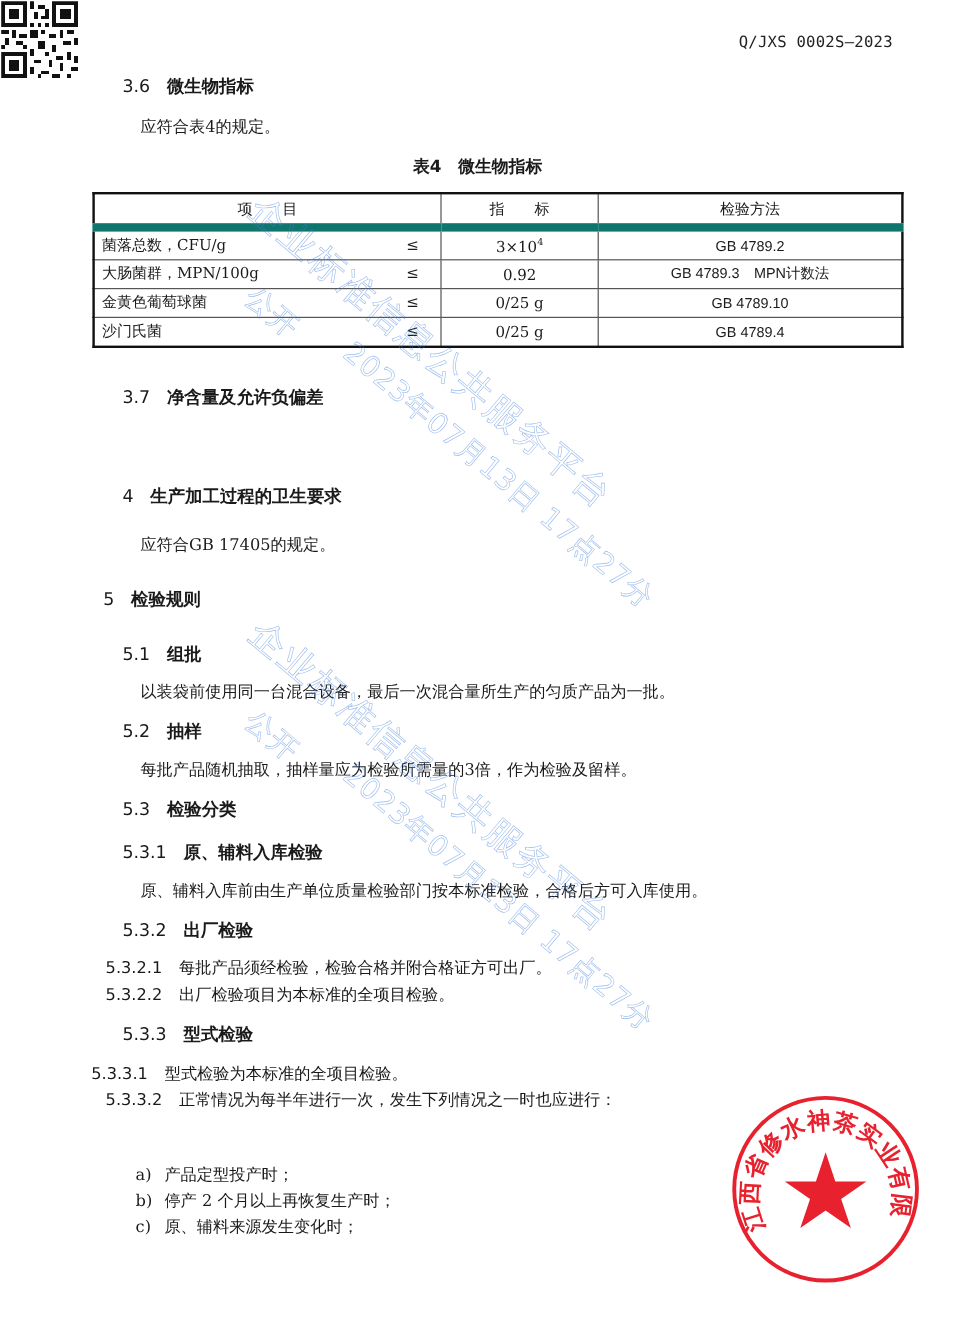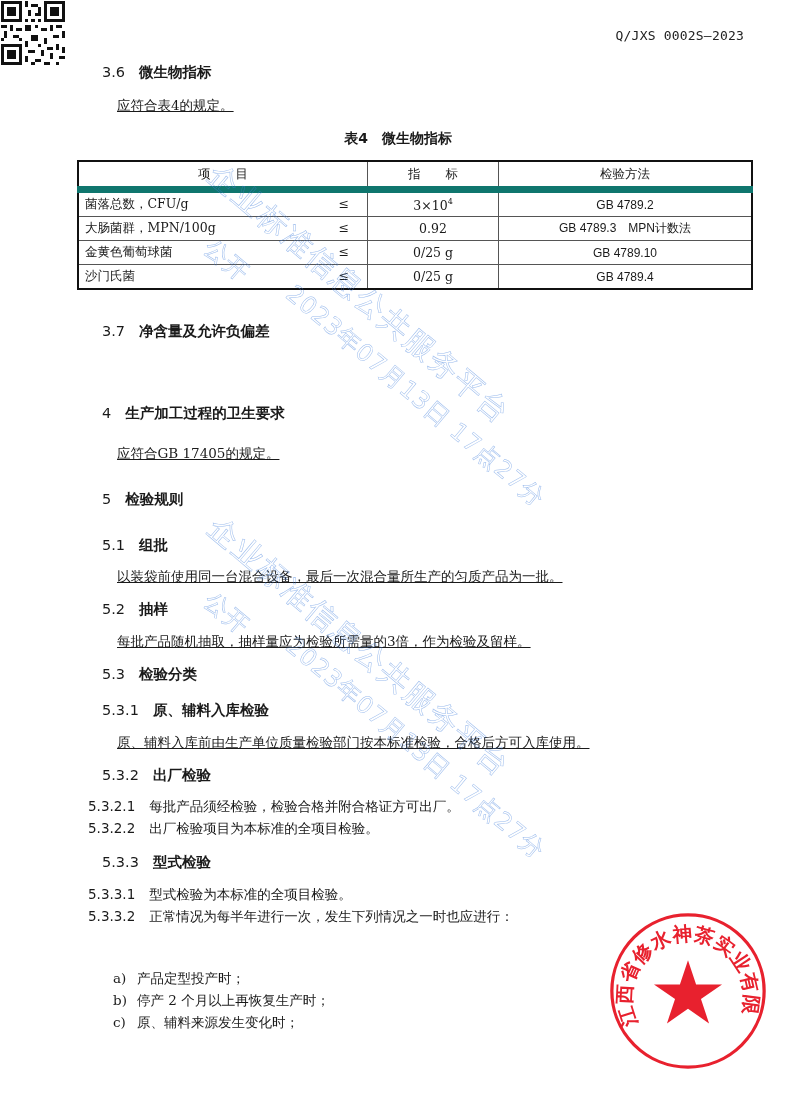--- a/index.html
+++ b/index.html
@@ -8,21 +8,21 @@
   .page { position: absolute; left: 0; top: 0; width: 800px; height: 1116px; }
 
   
   .qr { position: absolute; left: 1px; top: 1px; width: 64px; height: 64px; }
 
   .docno { position: absolute; right: 56px; top: 28px; font-family: "DejaVu Sans Mono", "Liberation Mono", monospace;
            font-size: 13px; color: #222; letter-spacing: 0.2px; }
 
   .h { position: absolute; font-family: "DejaVu Sans", "Liberation Sans", sans-serif; font-size: 14.5px; font-weight: bold; color: #1a1a1a; white-space: nowrap; }
   .h .num { display: inline-block; font-weight: normal; font-family: "DejaVu Sans", "Liberation Sans", sans-serif; margin-right: 14px; margin-left: 14px; }
-  .p { position: absolute; font-size: 13.5px; color: #1a1a1a; white-space: nowrap; text-decoration: underline; }
+  .p { position: absolute; font-size: 13.5px; color: #1a1a1a; white-space: nowrap; }
   .clause { position: absolute; font-size: 13.5px; white-space: nowrap; }
   .clause .num { font-family: "DejaVu Sans", "Liberation Sans", sans-serif; display: inline-block; margin-right: 14px; }
   .list-item { position: absolute; font-size: 13.5px; white-space: nowrap; margin-top: 40px; }
   .list-item .mk { display: inline-block; width: 24px; }
 
   .caption { position: absolute; left: 0; width: 796px; top: 130px; text-align: center;
              font-family: "DejaVu Sans", "Liberation Sans", sans-serif; font-weight: bold; font-size: 14px; }
   .caption .sp { display: inline-block; width: 14px; }
 
   table.tbl { position: absolute; left: 77px; top: 160px; width: 676px; border-collapse: collapse;
@@ -142,21 +142,21 @@
 
   <div class="h" style="left:88px; top:322px;">
     <span class="num">3.7</span><span>净含量及允许负偏差</span>
   </div>
 
   <div class="h" style="left:88px; top:404px;">
     <span class="num">4</span><span>生产加工过程的卫生要求</span>
   </div>
   <div class="p" style="left:117px; top:445px;">应符合GB 17405的规定。</div>
 
-  <div class="h" style="left:88px; top:490px;text-align:right;">
+  <div class="h" style="left:72px; top:490px;text-align:right;">
     <span class="num">5</span><span>检验规则</span>
   </div>
 
   <div class="h" style="left:88px; top:536px;">
     <span class="num">5.1</span><span>组批</span>
   </div>
   <div class="p" style="left:117px; top:568px;">以装袋前使用同一台混合设备，最后一次混合量所生产的匀质产品为一批。</div>
 
   <div class="h" style="left:88px; top:600px;">
     <span class="num">5.2</span><span>抽样</span>
@@ -178,21 +178,21 @@
   <div class="clause" style="left:88px; top:798px;">
     <span class="num">5.3.2.1</span><span>每批产品须经检验，检验合格并附合格证方可出厂。</span>
   </div>
   <div class="clause" style="left:88px; top:820px;">
     <span class="num">5.3.2.2</span><span>出厂检验项目为本标准的全项目检验。</span>
   </div>
 
   <div class="h" style="left:88px; top:853px;">
     <span class="num">5.3.3</span><span>型式检验</span>
   </div>
-  <div class="clause" style="left:88px; top:886px;">
+  <div class="clause" style="left:76px; top:886px;">
     <span class="num">5.3.3.1</span><span>型式检验为本标准的全项目检验。</span>
   </div>
   <div class="clause" style="left:88px; top:908px;">
     <span class="num">5.3.3.2</span><span>正常情况为每半年进行一次，发生下列情况之一时也应进行：</span>
   </div>
   <div class="list-item" style="left:113px; top:930px;">
     <span class="mk">a)</span><span>产品定型投产时；</span>
   </div>
   <div class="list-item" style="left:113px; top:952px;">
     <span class="mk">b)</span><span>停产 2 个月以上再恢复生产时；</span>

